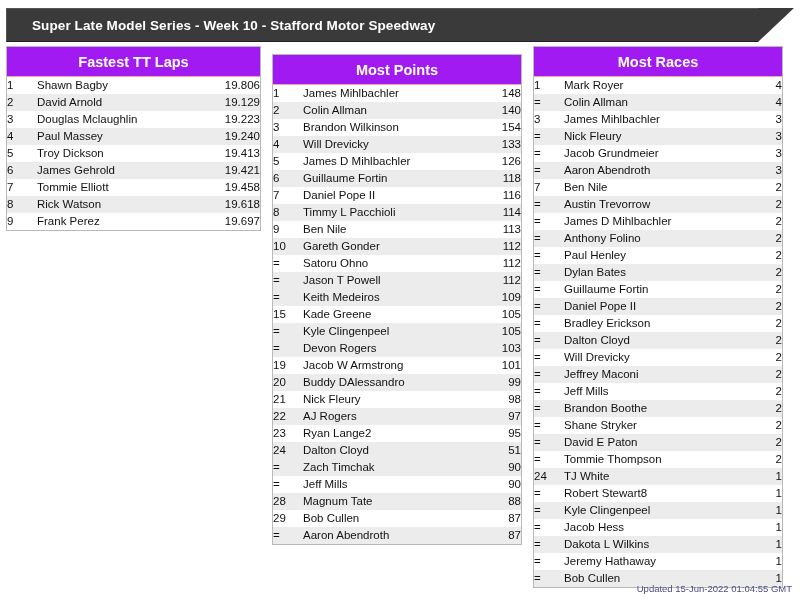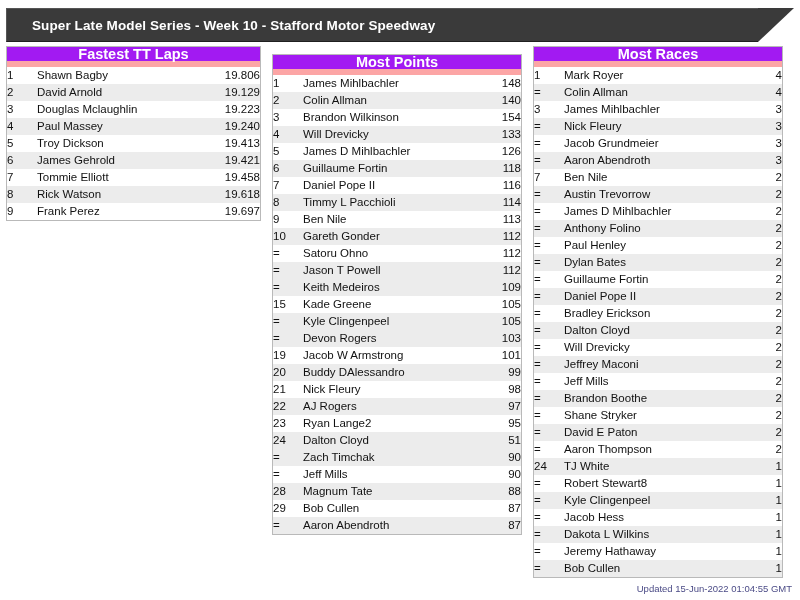--- a/index.html
+++ b/index.html
@@ -64,25 +64,25 @@
     border: 1px solid #b9b9b9;
     flex: 0 0 auto;
   }
   .panel.c1 { width: 255px; }
   .panel.c2 { width: 250px; margin-top: 8px; }
   .panel.c3 { width: 250px; }
 
   .panel-head {
     background: #a41ef0;
     background: #a21af2;
-    height: 20px;
+    height: 30px;
     display: flex;
     align-items: center;
     justify-content: center;
-    border-bottom: 6px solid #fca5a5;
+    border-bottom: 1px solid #fca5a5;
   }
   .panel-head-title {
     color: #ffffff;
     font-size: 14.5px;
     font-weight: bold;
   }
 
   table.rank {
     width: 100%;
     border-collapse: collapse;
@@ -449,21 +449,21 @@
             <td class="name">Shane Stryker</td>
             <td class="val">2</td>
           </tr>
           <tr class="alt">
             <td class="pos">=</td>
             <td class="name">David E Paton</td>
             <td class="val">2</td>
           </tr>
           <tr>
             <td class="pos">=</td>
-            <td class="name">Aaron Thompson</td>
+            <td class="name">Tommie Thompson</td>
             <td class="val">2</td>
           </tr>
           <tr class="alt">
             <td class="pos">24</td>
             <td class="name">TJ White</td>
             <td class="val">1</td>
           </tr>
           <tr>
             <td class="pos">=</td>
             <td class="name">Robert Stewart8</td>

